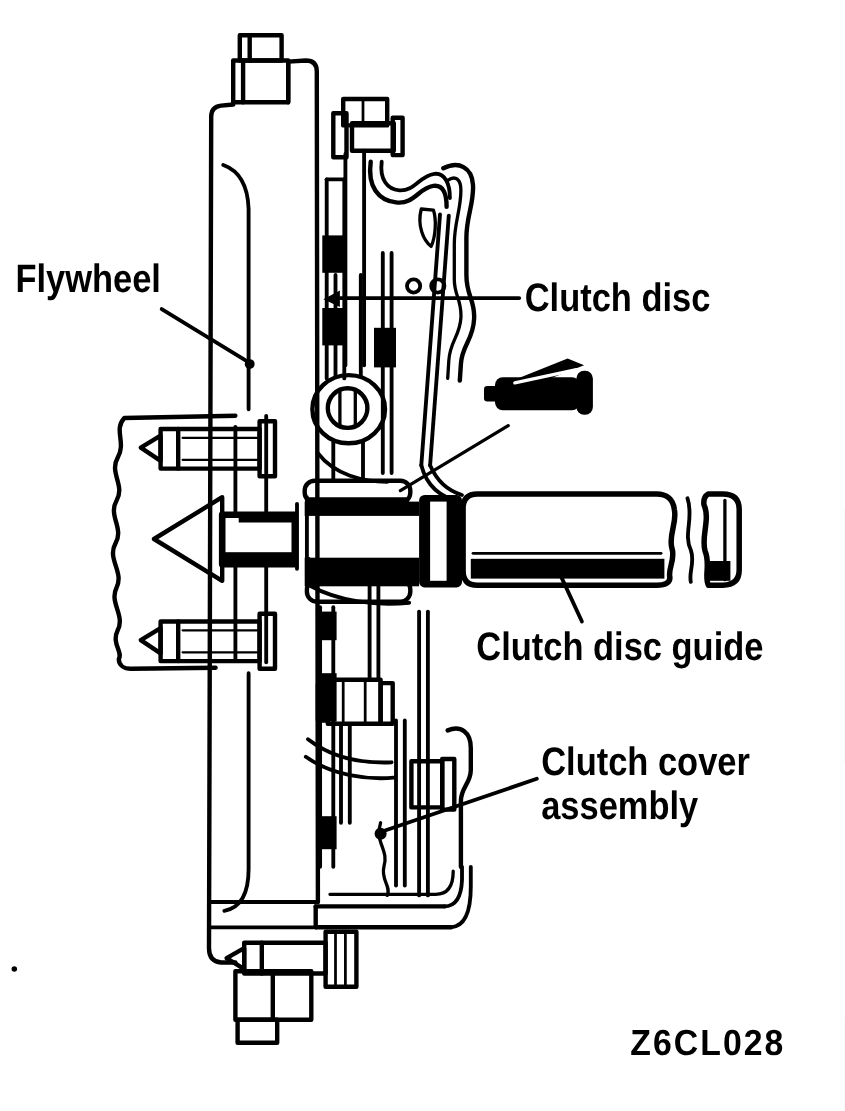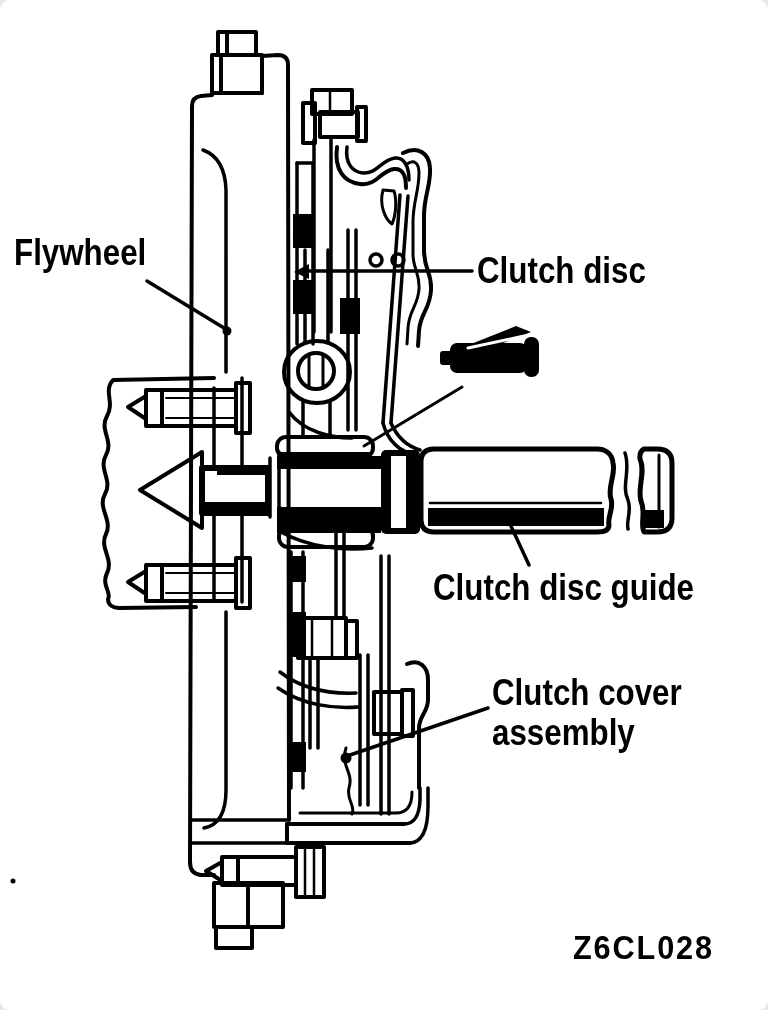--- a/index.html
+++ b/index.html
@@ -1,18 +1,18 @@
 <!DOCTYPE html>
 <html><head>
 <meta charset="utf-8">
 <style>
   html,body { margin:0; padding:0; background:#e8e8e8; }
   .stage {
     position:relative; width:768px; height:1010px; background:#ffffff;
-    overflow:hidden; font-family:"Liberation Sans", sans-serif;border-radius:10px;
+    overflow:hidden; font-family:"Liberation Sans", sans-serif;
   }
   .label {
     position:absolute; color:#000; font-weight:700; font-size:36px;
     line-height:40px; white-space:nowrap; letter-spacing:0;
     transform:scaleX(0.87); transform-origin:0 0;
   }
   .code-label {
     position:absolute; color:#000; font-weight:700; font-size:33px;
     letter-spacing:2px; white-space:nowrap;
     transform:scaleX(0.93); transform-origin:0 0;

